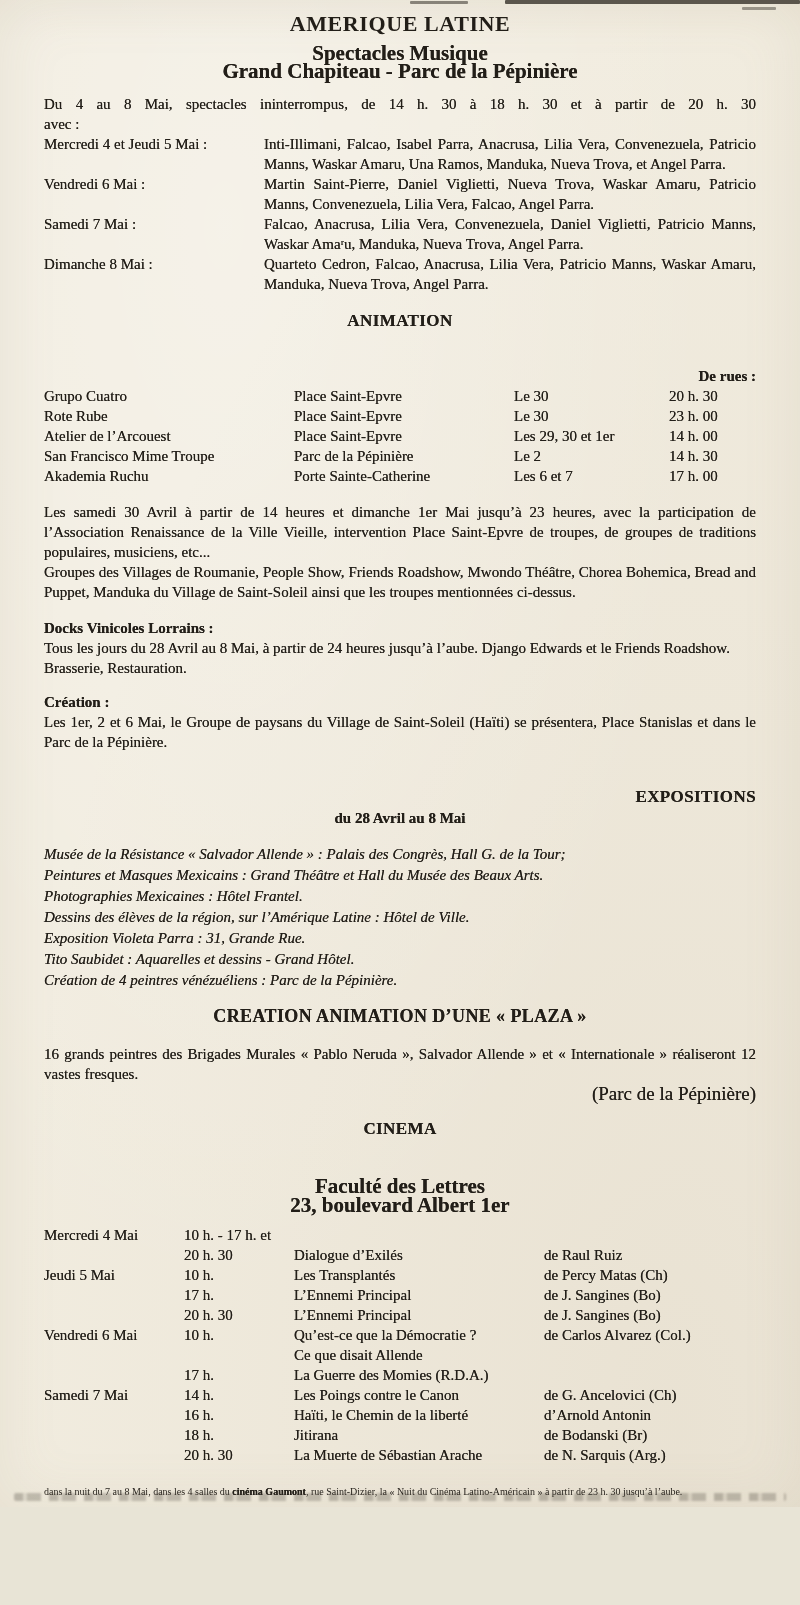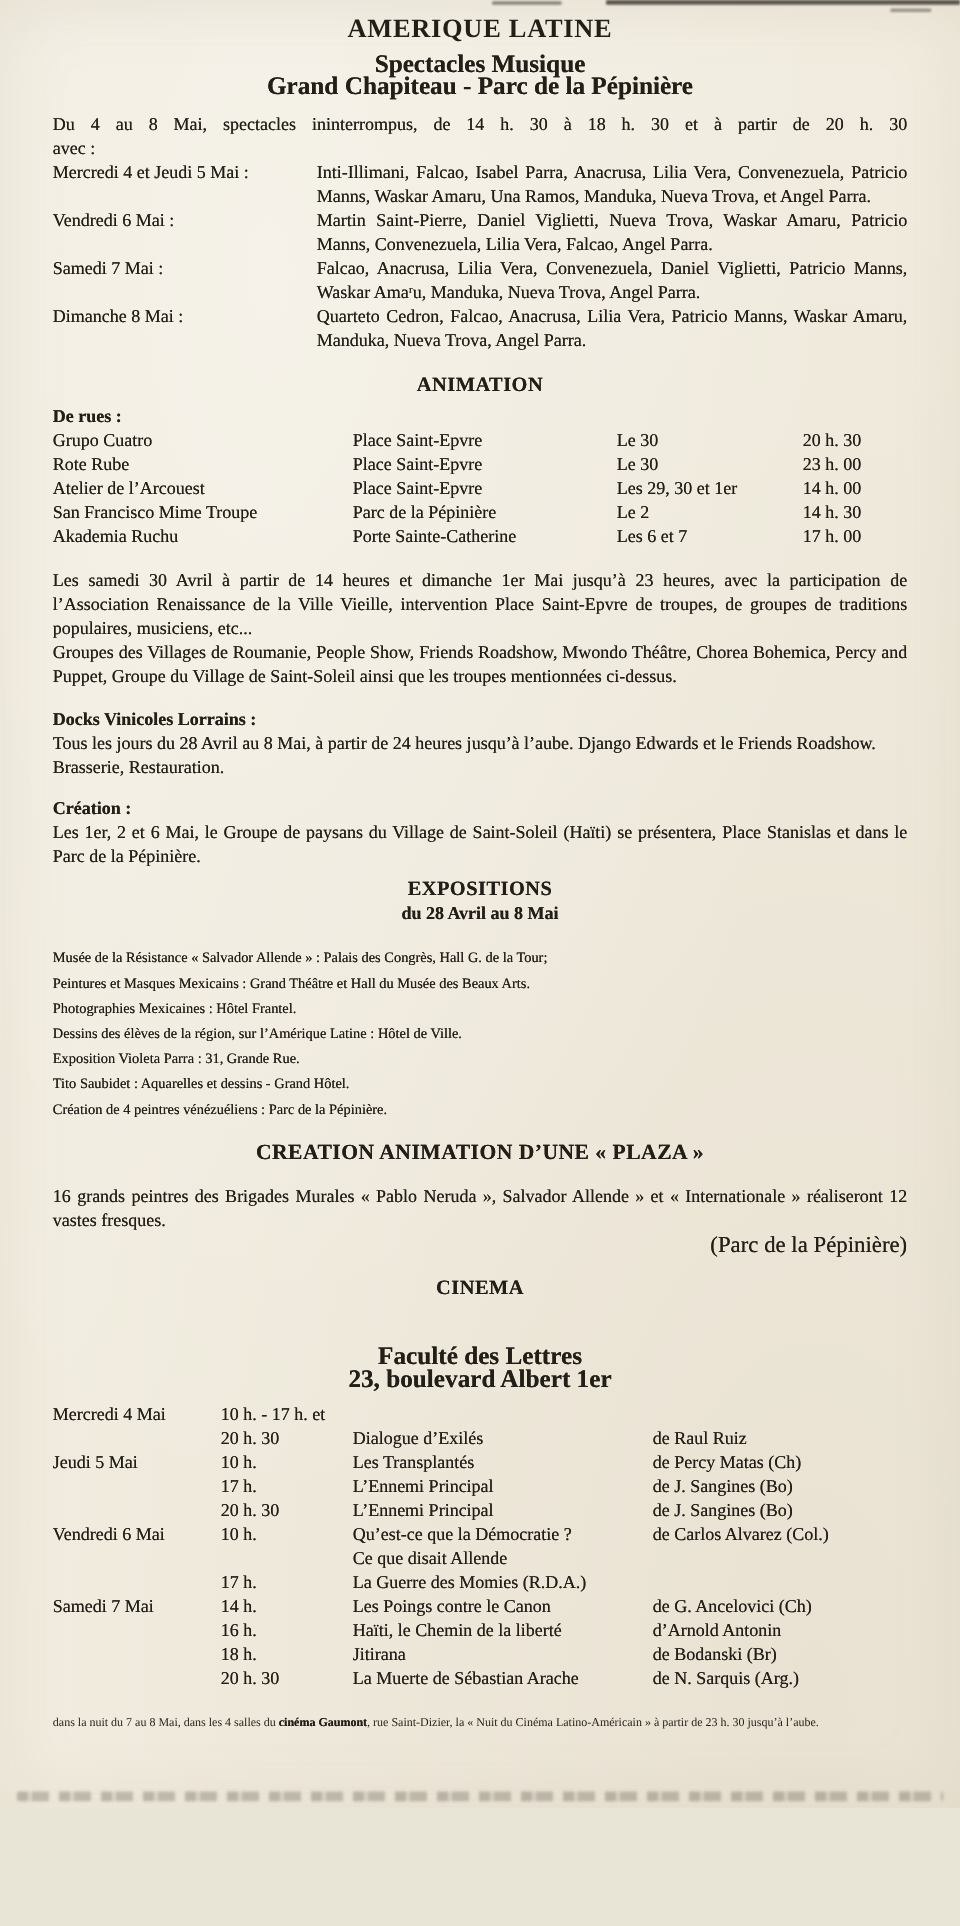--- a/index.html
+++ b/index.html
@@ -19,35 +19,35 @@
   .content { padding:12px 44px 0 44px; }
   p { margin:0; }
   .txt { font-size:15px; line-height:20px; text-shadow:0 0 .4px rgba(32,28,22,.85); }
   .just { text-align:justify; }
   .just-last { text-align:justify; text-align-last:justify; }
   h1 { margin:0; font-size:22px; line-height:24px; font-weight:bold; text-align:center; letter-spacing:.6px; }
   .subhead { font-size:21px; line-height:18px; font-weight:bold; text-align:center; text-shadow:0 0 .4px rgba(32,28,22,.9); }
   .subhead.mt8 { margin-top:8px; }
   h2 { margin:0; font-size:17px; line-height:22px; font-weight:bold; text-align:center; letter-spacing:.4px; text-shadow:0 0 .4px rgba(32,28,22,.9); }
   .mt6{margin-top:6px;} .mt10{margin-top:10px;} .mt13{margin-top:13px;} .mt14{margin-top:14px;}
-  .mt16{margin-top:16px;} .mt18{margin-top:6px;}
+  .mt16{margin-top:16px;} .mt18{margin-top:34px;text-align:right;}
   .boldlabel { font-weight:bold; font-size:15px; line-height:20px; text-shadow:0 0 .4px rgba(32,28,22,.9); }
 
   
   .srow { display:flex; }
   .sday { flex:0 0 220px; font-size:15px; line-height:20px; text-shadow:0 0 .4px rgba(32,28,22,.85); }
   .sartists { flex:1; font-size:15px; line-height:20px; text-align:justify; text-shadow:0 0 .4px rgba(32,28,22,.85); }
 
   
   .atable { font-size:15px; line-height:20px; }
   .arow { display:grid; grid-template-columns:250px 220px 155px 1fr; }
   .arow > div { text-shadow:0 0 .4px rgba(32,28,22,.85); }
 
   
-  .expo-list { font-size:12px; line-height:21px; }
+  .expo-list { font-size:15px; line-height:21px;font-style:italic; }
   .expo-list > div { text-shadow:0 0 .4px rgba(32,28,22,.85); }
 
   h2.plaza { font-size:18px; line-height:24px; }
   .right { text-align:right; font-size:19px; line-height:20px; text-shadow:0 0 .4px rgba(32,28,22,.85); }
 
   
   .ctable { font-size:15px; line-height:20px; }
   .crow { display:grid; grid-template-columns:140px 110px 250px 1fr; }
   .crow > div { text-shadow:0 0 .4px rgba(32,28,22,.85); }
 
@@ -136,21 +136,21 @@
       </div>
       <div class="arow">
         <div>Akademia Ruchu</div>
         <div>Porte Sainte-Catherine</div>
         <div>Les 6 et 7</div>
         <div>17 h. 00</div>
       </div>
     </div>
 
     <p class="txt just mt16">Les samedi 30 Avril à partir de 14 heures et dimanche 1er Mai jusqu’à 23 heures, avec la participation de l’Association Renaissance de la Ville Vieille, intervention Place Saint-Epvre de troupes, de groupes de traditions populaires, musiciens, etc...</p>
-    <p class="txt just">Groupes des Villages de Roumanie, People Show, Friends Roadshow, Mwondo Théâtre, Chorea Bohemica, Percy and Puppet, Groupe du Village de Saint-Soleil ainsi que les troupes mentionnées ci-dessus.</p>
+    <p class="txt just">Groupes des Villages de Roumanie, People Show, Friends Roadshow, Mwondo Théâtre, Chorea Bohemica, Bread and Puppet, Manduka du Village de Saint-Soleil ainsi que les troupes mentionnées ci-dessus.</p>
 
     <div class="boldlabel mt16">Docks Vinicoles Lorrains :</div>
     <p class="txt just">Tous les jours du 28 Avril au 8 Mai, à partir de 24 heures jusqu’à l’aube. Django Edwards et le Friends Roadshow.</p>
     <p class="txt">Brasserie, Restauration.</p>
 
     <div class="boldlabel mt14">Création :</div>
     <p class="txt just">Les 1er, 2 et 6 Mai, le Groupe de paysans du Village de Saint-Soleil (Haïti) se présentera, Place Stanislas et dans le Parc de la Pépinière.</p>
 
     <h2 class="mt18">EXPOSITIONS</h2>
     <div class="subhead" style="font-size:15px; line-height:20px;">du 28 Avril au 8 Mai</div>

